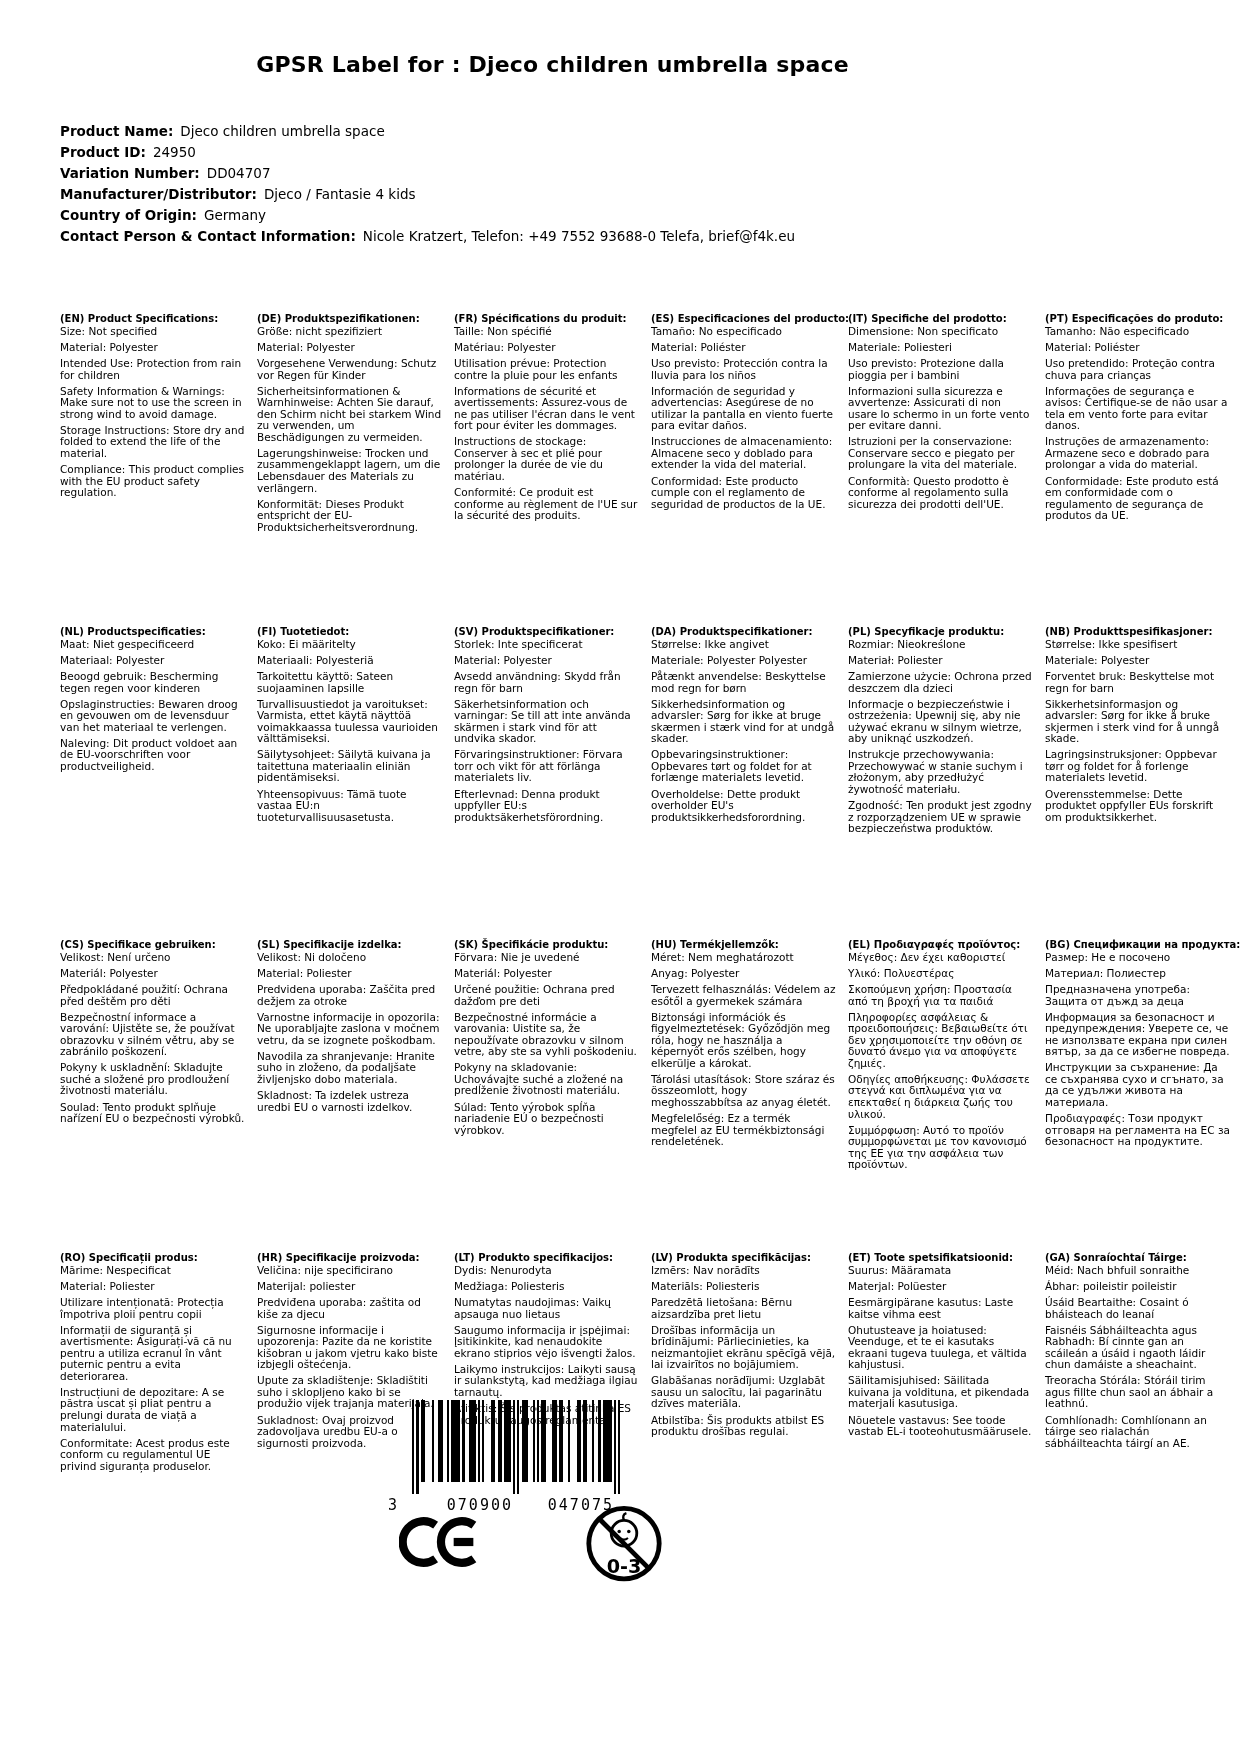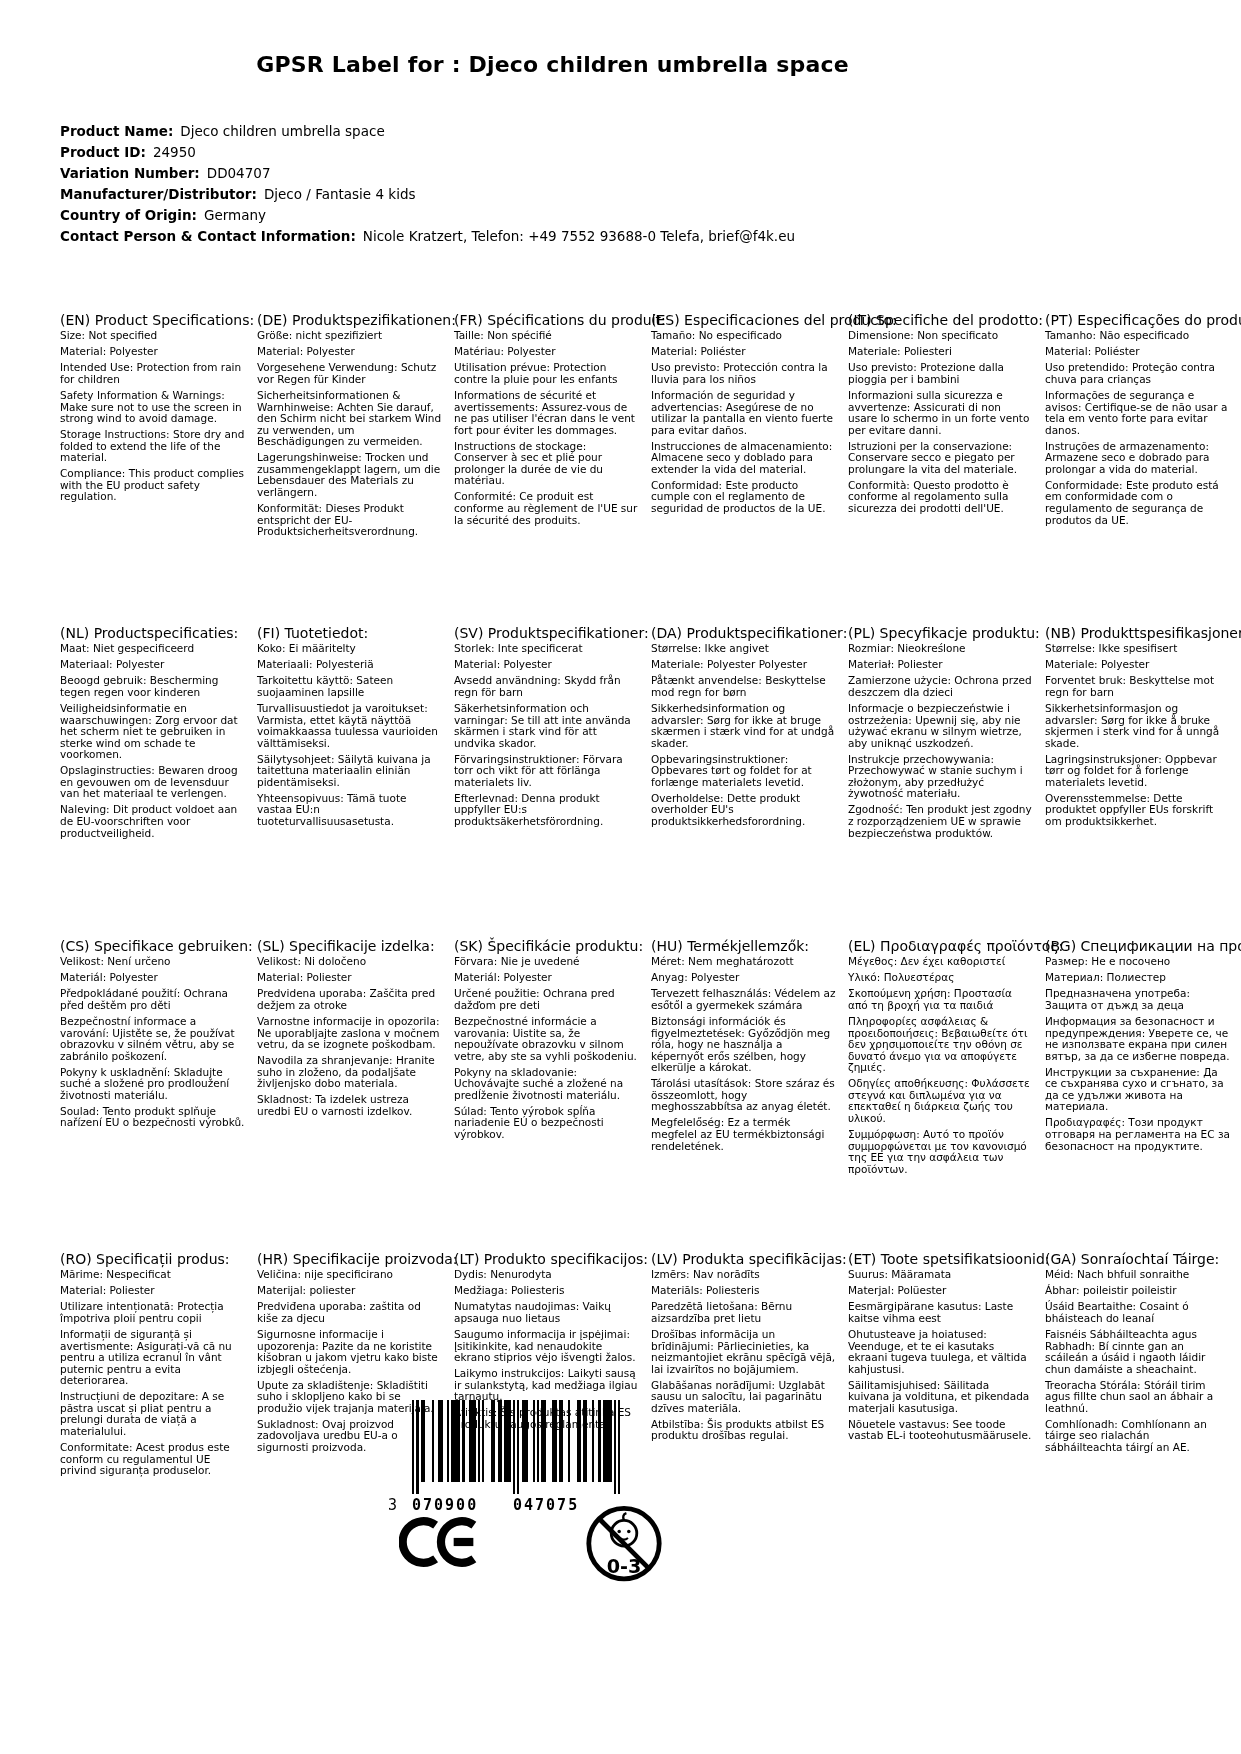--- a/index.html
+++ b/index.html
@@ -14,34 +14,34 @@
   }
   .product-info{position:absolute;top:121px;left:60px;font-size:13.5px;line-height:21px;}
   .product-row b{font-weight:bold;}
   .product-row span.val{margin-left:7px;}
   .specs{
     position:absolute;top:313px;left:60px;
     display:grid;grid-template-columns:repeat(6,185px);column-gap:12px;
     grid-template-rows:313px 313px 313px auto;
   }
   .spec{font-size:10.5px;line-height:1.1;}
-  .spec-header{font-weight:normal;white-space:nowrap;margin:0 0 2px 0;font-size:14px;}
+  .spec-header{font-weight:bold;white-space:nowrap;margin:0 0 2px 0;font-size:10px;}
   .spec p{margin:0 0 4.5px 0;overflow-wrap:break-word;}
   .barcode{position:absolute;left:388px;top:1400px;}
   .bars{display:flex;align-items:flex-start;margin-left:24px;height:96px;}
   .bar{flex:0 0 auto;height:82px;}
   .bar.dark{background:#000;}
   .bar.tall{height:94px;}
   .barcode-digits{
     display:flex;margin-top:0;
     font-family:"DejaVu Sans Mono","Liberation Mono",monospace;
     font-size:15px;letter-spacing:2px;
   }
   .bc-first{width:24px;}
-  .bc-group{width:101px;text-align:left;font-weight:bold;}
+  .bc-group{width:101px;text-align:right;}
   .ce{position:absolute;left:399px;top:1513px;}
   .age{position:absolute;left:584px;top:1498px;}
   svg{display:block;}
 </style>
 </head>
 <body>
 
 <div class="title">GPSR Label for : Djeco children umbrella space</div>
 
 <div class="product-info">
@@ -106,21 +106,20 @@
       <p>Uso pretendido: Proteção contra chuva para crianças</p>
       <p>Informações de segurança e avisos: Certifique-se de não usar a tela em vento forte para evitar danos.</p>
       <p>Instruções de armazenamento: Armazene seco e dobrado para prolongar a vida do material.</p>
       <p>Conformidade: Este produto está em conformidade com o regulamento de segurança de produtos da UE.</p>
     </div>
     <div class="spec">
       <div class="spec-header">(NL) Productspecificaties:</div>
       <p>Maat: Niet gespecificeerd</p>
       <p>Materiaal: Polyester</p>
       <p>Beoogd gebruik: Bescherming tegen regen voor kinderen</p>
-      <p>Veiligheidsinformatie en waarschuwingen: Zorg ervoor dat het scherm niet te gebruiken in sterke wind om schade te voorkomen.</p>
       <p>Opslaginstructies: Bewaren droog en gevouwen om de levensduur van het materiaal te verlengen.</p>
       <p>Naleving: Dit product voldoet aan de EU-voorschriften voor productveiligheid.</p>
     </div>
     <div class="spec">
       <div class="spec-header">(FI) Tuotetiedot:</div>
       <p>Koko: Ei määritelty</p>
       <p>Materiaali: Polyesteriä</p>
       <p>Tarkoitettu käyttö: Sateen suojaaminen lapsille</p>
       <p>Turvallisuustiedot ja varoitukset: Varmista, ettet käytä näyttöä voimakkaassa tuulessa vaurioiden välttämiseksi.</p>
       <p>Säilytysohjeet: Säilytä kuivana ja taitettuna materiaalin eliniän pidentämiseksi.</p>

